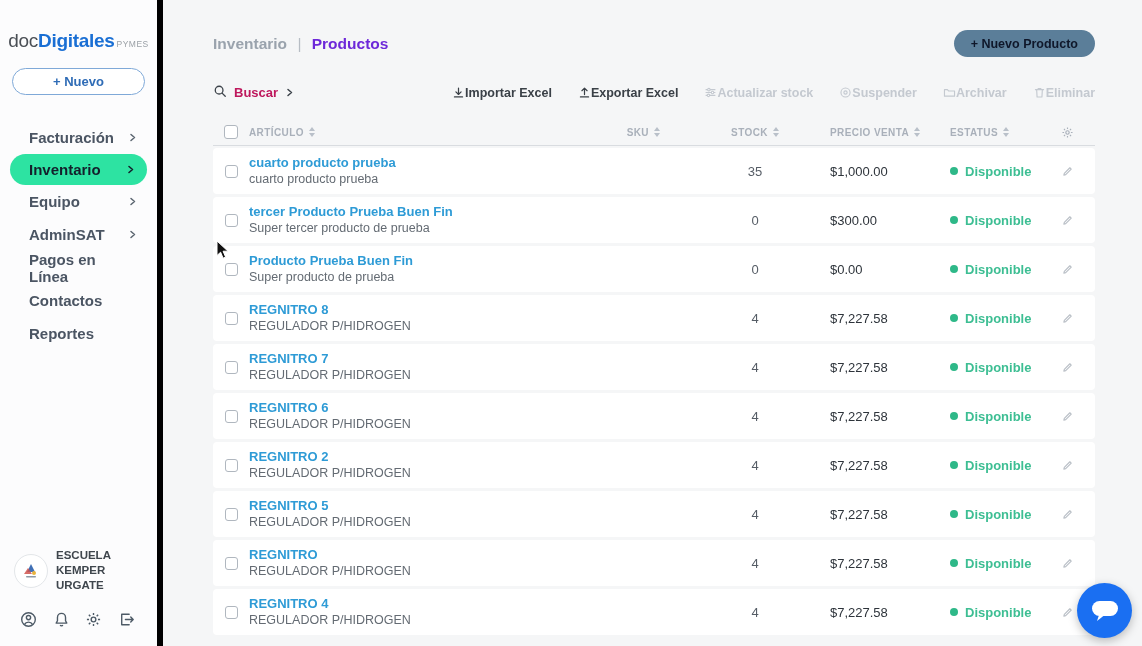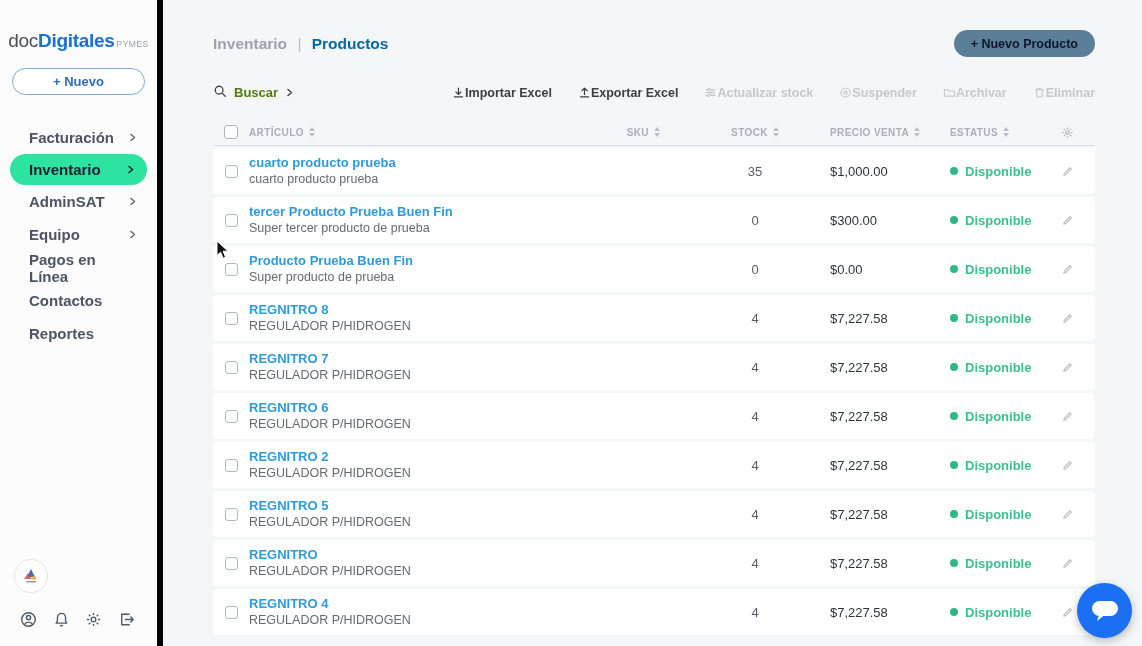--- a/index.html
+++ b/index.html
@@ -31,27 +31,27 @@
   .icon-row { display:flex; justify-content:space-between; padding:0 22px 6px 20px; }
   .icon-row .ibtn { cursor:pointer; display:flex; }
 
   
   .main { position:absolute; left:163px; top:0; right:0; bottom:0; background:#f5f6f7; }
   .page-header { display:flex; justify-content:space-between; align-items:center;
                  padding:30px 47px 0 50px; }
   .breadcrumb { font-size:15.5px; }
   .breadcrumb .parent { color:#9aa3ad; font-weight:bold; }
   .breadcrumb .sep { color:#b7bdc4; margin:0 6px; }
-  .breadcrumb .current { color:#0369a1; font-weight:bold; }
+  .breadcrumb .current { color:#6d28d9; font-weight:bold; }
   .btn-new-product { height:27px; background:#5b7e99; color:#0f172a; border:none; border-radius:15px;
                      font-size:12.5px; font-weight:bold; padding:0 17px; cursor:pointer;
                      font-family:"Liberation Sans", sans-serif; }
   .toolbar { display:flex; justify-content:space-between; align-items:center; padding:27px 47px 0 50px; }
   .search { display:flex; align-items:center; gap:7px; font-size:13px; font-weight:bold;
-            color:#4d7c0f; cursor:pointer; }
+            color:#be185d; cursor:pointer; }
   .tb-actions { display:flex; align-items:center; gap:26px; }
   .tb-btn { display:flex; align-items:center; font-size:12.5px; font-weight:bold;
             color:#3a4047; cursor:pointer; white-space:nowrap; }
   .tb-btn.disabled { color:#c4c9d0; cursor:default; }
 
   
   .table { margin:18px 47px 0 50px; }
   .grid { display:grid; grid-template-columns:36px 1fr 140px 110px 120px 110px 55px; align-items:center; }
   .thead { height:27px; border-bottom:1px solid #d9dce0; font-size:10px; font-weight:bold;
            letter-spacing:0.4px; color:#a9b0ba; }
@@ -106,29 +106,29 @@
       </div>
       <div class="nav-item active">
         <span>Inventario</span>
         <span class="chev">
             <svg width="9" height="9" viewBox="0 0 9 9">
               <polyline points="3,1.5 6.5,4.5 3,7.5" fill="none" stroke="#14202c" stroke-width="1.6" stroke-linecap="round" stroke-linejoin="round"></polyline>
             </svg>
           </span>
       </div>
       <div class="nav-item">
-        <span>AdminSAT</span>
+        <span>Equipo</span>
         <span class="chev">
             <svg width="9" height="9" viewBox="0 0 9 9">
               <polyline points="3,1.5 6.5,4.5 3,7.5" fill="none" stroke="#5b6570" stroke-width="1.5" stroke-linecap="round" stroke-linejoin="round"></polyline>
             </svg>
           </span>
       </div>
       <div class="nav-item">
-        <span>Equipo</span>
+        <span>AdminSAT</span>
         <span class="chev">
             <svg width="9" height="9" viewBox="0 0 9 9">
               <polyline points="3,1.5 6.5,4.5 3,7.5" fill="none" stroke="#5b6570" stroke-width="1.5" stroke-linecap="round" stroke-linejoin="round"></polyline>
             </svg>
           </span>
       </div>
       <div class="nav-item">
         <span>Pagos en Línea</span>
       </div>
       <div class="nav-item">
@@ -141,20 +141,24 @@
     <div class="sidebar-bottom">
       <div class="user">
         <div class="avatar">
           <svg width="22" height="22" viewBox="0 0 22 22">
             <polygon points="11,4 15,12 7,12" fill="#3f6fb5"></polygon>
             <polygon points="8,8 12,14 4,14" fill="#d0544d" opacity="0.85"></polygon>
             <circle cx="14" cy="13" r="2" fill="#e8b33c"></circle>
             <rect x="6" y="16" width="10" height="1.4" rx="0.7" fill="#8d99a5"></rect>
           </svg>
         </div>
+        <div class="user-name">
+          <div>ESCUELA KEMPER</div>
+          <div>URGATE</div>
+        </div>
       </div>
       <div class="icon-row">
         <span class="ibtn">
           <svg width="17" height="17" viewBox="0 0 16 16" fill="none" stroke="#4d5a66" stroke-width="1.3">
             <circle cx="8" cy="8" r="6.4"></circle>
               <circle cx="8" cy="6.2" r="2"></circle>
               <path d="M4.3 12.6a4 3.4 0 0 1 7.4 0"></path>
           </svg>
         </span>
         <span class="ibtn">

